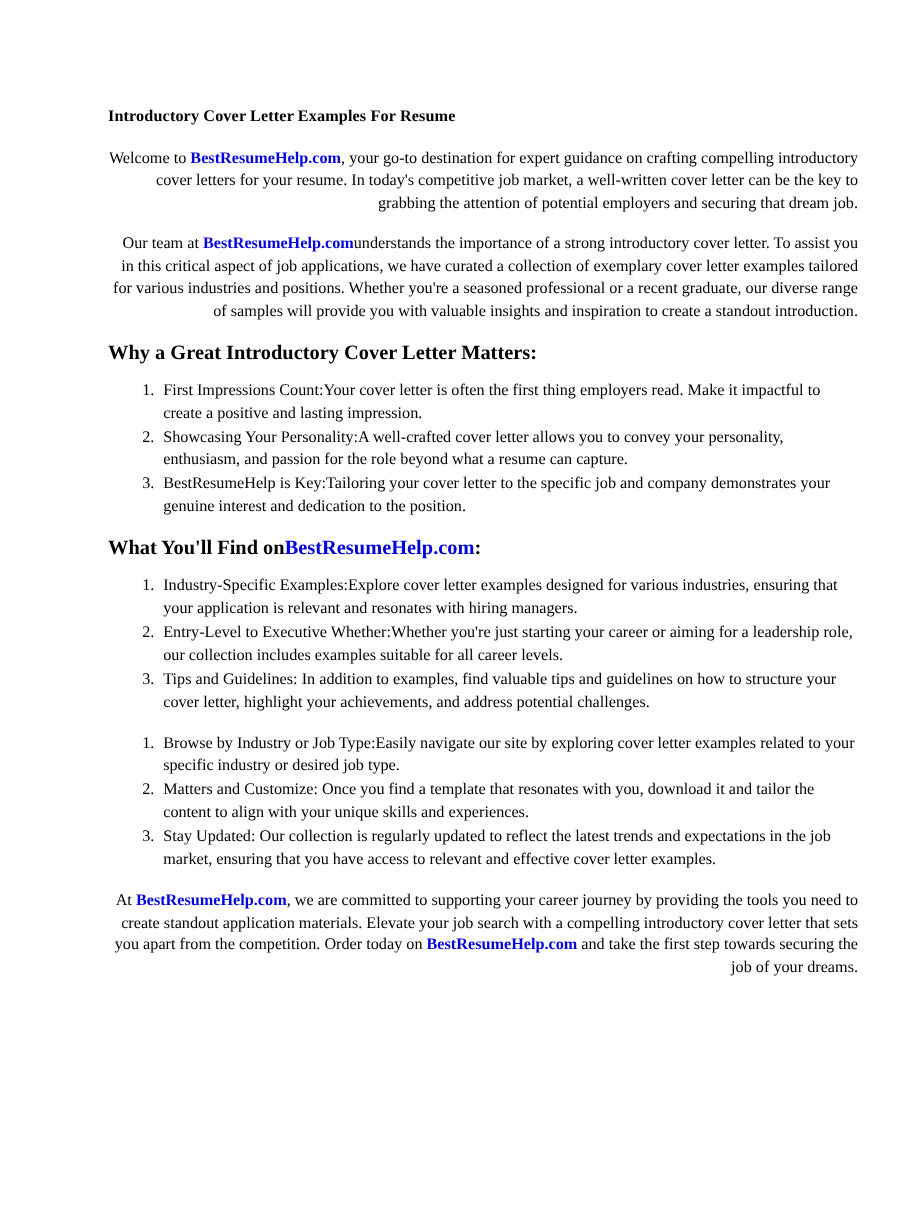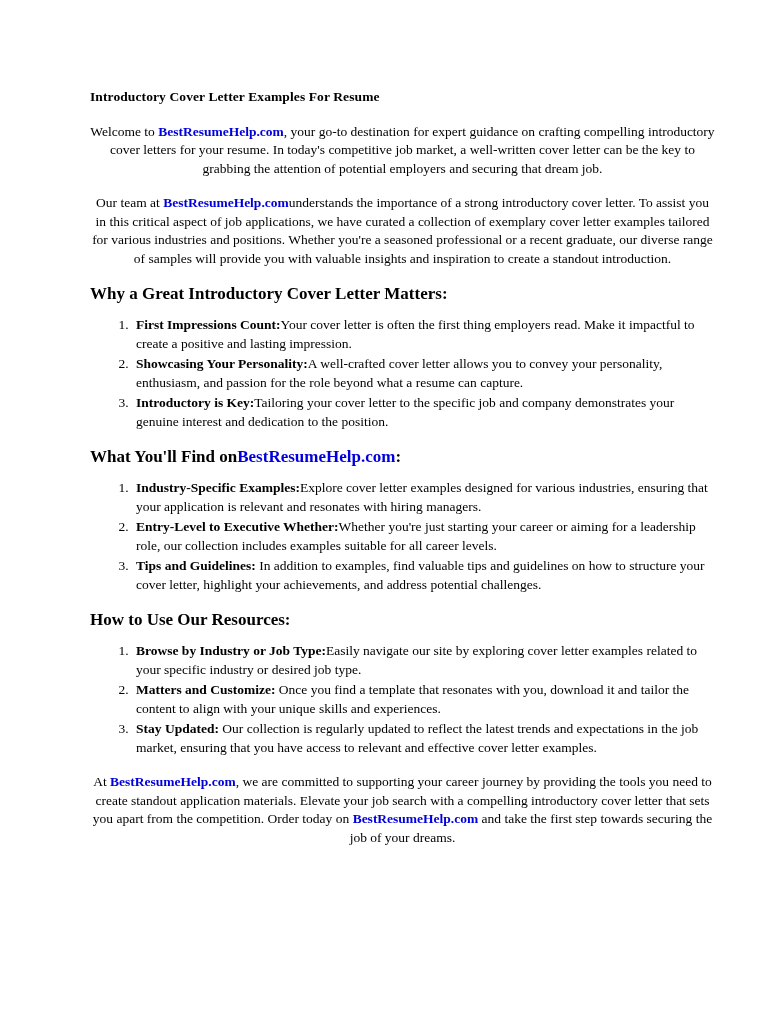--- a/index.html
+++ b/index.html
@@ -29,38 +29,38 @@
   h1.title {
     font-size: 13.5px;
     font-weight: bold;
     margin: 0 0 18px 0;
     letter-spacing: 0.1px;
   }
   p.para {
     font-size: 13.5px;
     line-height: 1.37;
     margin: 0 0 16px 0;
-    text-align: center;
+    text-align: right;
   }
   h2.heading {
     font-size: 17px;
     font-weight: bold;
     margin: 0 0 12px 0;
   }
   ol.list {
     margin: 0 0 16px 0;
     padding-left: 42px;
     font-size: 13.5px;
     line-height: 1.37;
   }
   ol.list li {
     margin-bottom: 2px;
     padding-left: 4px;
   }
-  .b { font-weight: bold; }
+  .b { font-weight: normal; }
   .link {
     color: #0000dd;
     font-weight: bold;
   }
   .last-para { margin-bottom: 0; }
 </style>
 </head>
 <body>
 
 <div class="page">
@@ -69,31 +69,30 @@
     <h1 class="title">Introductory Cover Letter Examples For Resume</h1>
 
     <p class="para"><span>Welcome to </span><span class="link">BestResumeHelp.com</span><span>, your go-to destination for expert guidance on crafting compelling introductory cover letters for your resume. In today's competitive job market, a well-written cover letter can be the key to grabbing the attention of potential employers and securing that dream job.</span></p>
 
     <p class="para"><span>Our team at </span><span class="link">BestResumeHelp.com</span><span>understands the importance of a strong introductory cover letter. To assist you in this critical aspect of job applications, we have curated a collection of exemplary cover letter examples tailored for various industries and positions. Whether you're a seasoned professional or a recent graduate, our diverse range of samples will provide you with valuable insights and inspiration to create a standout introduction.</span></p>
 
     <h2 class="heading">Why a Great Introductory Cover Letter Matters:</h2>
     <ol class="list">
       <li><span class="b">First Impressions Count:</span><span>Your cover letter is often the first thing employers read. Make it impactful to create a positive and lasting impression.</span></li>
       <li><span class="b">Showcasing Your Personality:</span><span>A well-crafted cover letter allows you to convey your personality, enthusiasm, and passion for the role beyond what a resume can capture.</span></li>
-      <li><span class="b">Introductory is Key:</span><span>Tailoring your cover letter to the specific job and company demonstrates your genuine interest and dedication to the position.</span></li>
+      <li><span class="b">BestResumeHelp is Key:</span><span>Tailoring your cover letter to the specific job and company demonstrates your genuine interest and dedication to the position.</span></li>
     </ol>
 
     <h2 class="heading"><span>What You'll Find on</span><span class="link">BestResumeHelp.com</span><span>:</span></h2>
     <ol class="list">
       <li><span class="b">Industry-Specific Examples:</span><span>Explore cover letter examples designed for various industries, ensuring that your application is relevant and resonates with hiring managers.</span></li>
       <li><span class="b">Entry-Level to Executive Whether:</span><span>Whether you're just starting your career or aiming for a leadership role, our collection includes examples suitable for all career levels.</span></li>
       <li><span class="b">Tips and Guidelines:</span><span> In addition to examples, find valuable tips and guidelines on how to structure your cover letter, highlight your achievements, and address potential challenges.</span></li>
     </ol>
 
-    <h2 class="heading">How to Use Our Resources:</h2>
     <ol class="list">
       <li><span class="b">Browse by Industry or Job Type:</span><span>Easily navigate our site by exploring cover letter examples related to your specific industry or desired job type.</span></li>
       <li><span class="b">Matters and Customize:</span><span> Once you find a template that resonates with you, download it and tailor the content to align with your unique skills and experiences.</span></li>
       <li><span class="b">Stay Updated:</span><span> Our collection is regularly updated to reflect the latest trends and expectations in the job market, ensuring that you have access to relevant and effective cover letter examples.</span></li>
     </ol>
 
     <p class="para last-para"><span>At </span><span class="link">BestResumeHelp.com</span><span>, we are committed to supporting your career journey by providing the tools you need to create standout application materials. Elevate your job search with a compelling introductory cover letter that sets you apart from the competition. Order today on </span><span class="link">BestResumeHelp.com</span><span> and take the first step towards securing the job of your dreams.</span></p>
 
   </div>
 </div>

